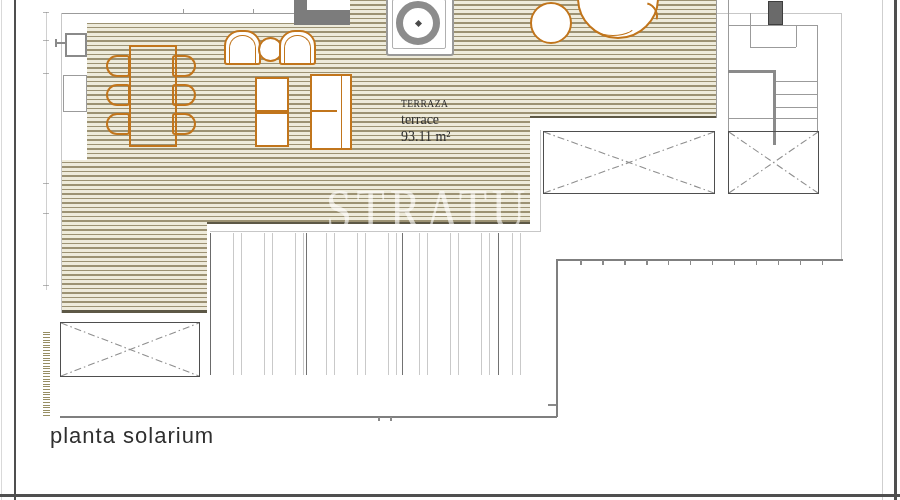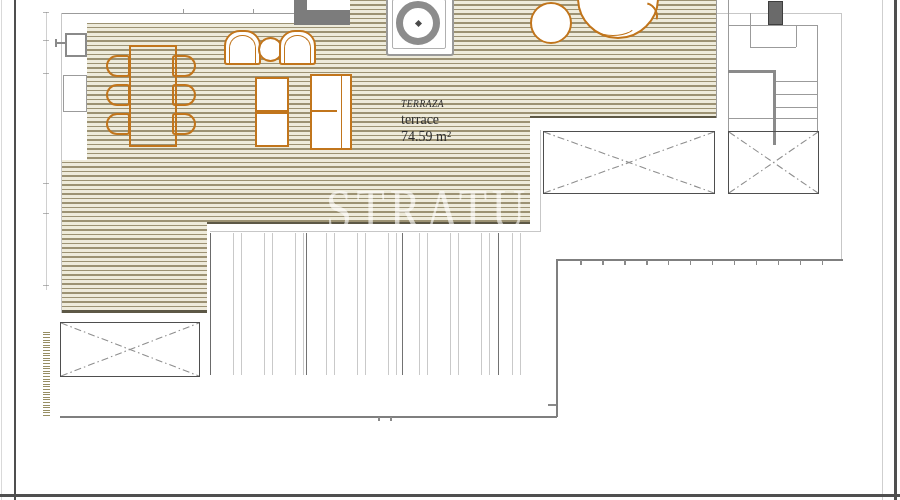--- a/index.html
+++ b/index.html
@@ -46,21 +46,21 @@
     background:repeating-linear-gradient(90deg, #8a8a8a 0 1.5px, transparent 1.5px 22px);
   }
   .hatch{
     position:absolute;left:43px;top:330px;width:7px;height:86px;
     background:repeating-linear-gradient(0deg, var(--hatch-olive) 0 1px, transparent 1px 2.6px);
   }
   .dim-line{position:absolute;left:46px;top:12px;width:1px;height:278px;background:rgba(150,150,150,.45);}
   .dim-tick{position:absolute;width:6px;height:1px;background:rgba(120,120,120,.55);}
   #terraza-label{position:absolute;left:401px;top:99px;color:#2e2e2e;
     font-family:"Liberation Serif", serif;line-height:1.22;}
-  #terraza-label .t1{font-size:9.5px;letter-spacing:.5px;font-style:italic;}
+  #terraza-label .t1{font-size:9.5px;letter-spacing:.5px;}
   #terraza-label .t2{font-size:14px;}
   #watermark{position:absolute;left:326px;top:176px;
     font-family:"Liberation Serif", serif;font-size:58px;letter-spacing:6px;
     color:rgba(255,255,255,.62);transform:scaleX(.8);transform-origin:left top;white-space:nowrap;}
   #plan-title{position:absolute;left:50px;top:423px;font-size:22px;color:#2f2f2f;
     letter-spacing:1px;font-weight:400;}
 </style>
 </head>
 <body>
 
@@ -176,23 +176,24 @@
   <div class="dim-tick" style="left:43px;top:40px;"></div>
   <div class="dim-tick" style="left:43px;top:73px;"></div>
   <div class="dim-tick" style="left:43px;top:183px;"></div>
   <div class="dim-tick" style="left:43px;top:213px;"></div>
   <div class="dim-tick" style="left:43px;top:285px;"></div>
   <div class="hatch"></div>
 
   <div id="terraza-label">
     <div class="t1">TERRAZA</div>
     <div class="t2">terrace</div>
-    <div class="t2">74.59 m²</div>
+    <div class="t2">93.11 m²</div>
   </div>
 
+  <div id="plan-title">planta solarium</div>
 
   <div class="abs" style="left:1px;top:0;width:1px;height:500px;background:#d9d9d9;"></div>
   <div class="abs" style="left:14px;top:0;width:2px;height:500px;background:#4f4f4f;"></div>
   <div class="abs" style="left:882px;top:0;width:1px;height:500px;background:#cfcfcf;"></div>
   <div class="abs" style="left:894px;top:0;width:3px;height:500px;background:#4f4f4f;"></div>
   <div class="abs" style="left:0;top:494px;width:900px;height:3px;background:#4f4f4f;"></div>
 
 </div>
 
 </body></html>

